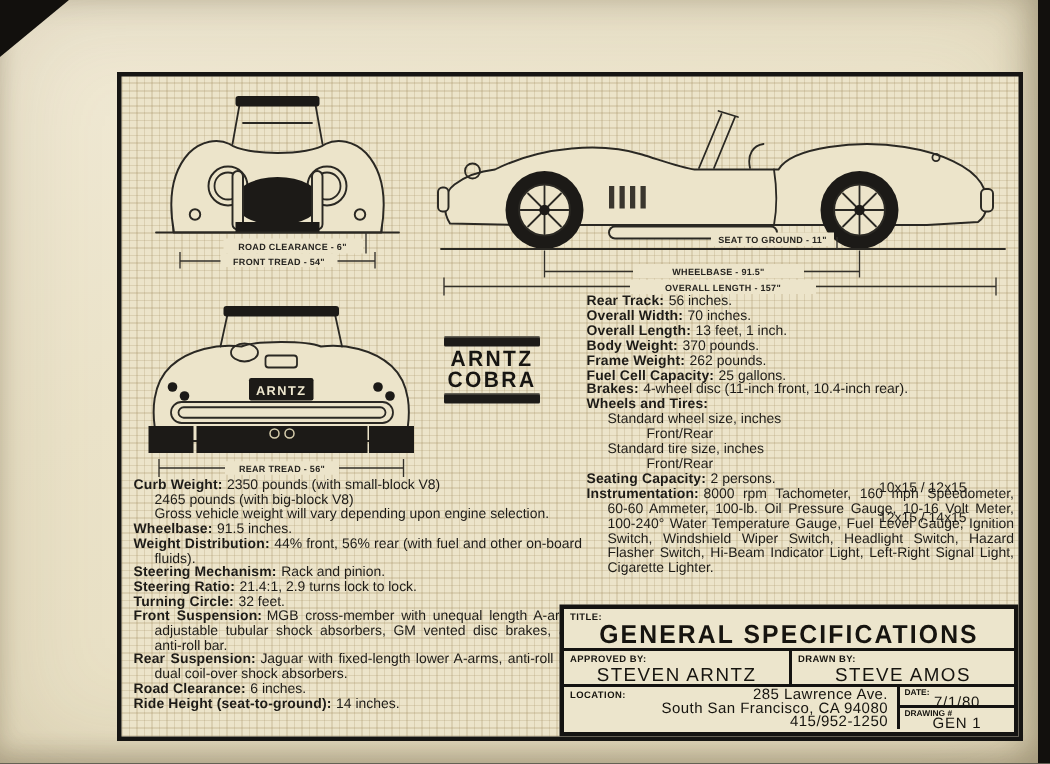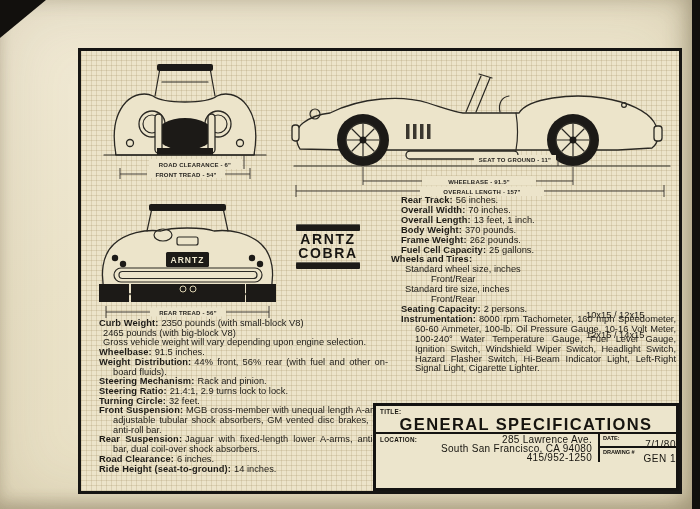--- a/index.html
+++ b/index.html
@@ -31,21 +31,21 @@
   
   .logo{position:absolute;left:215px;top:173px;width:64px;}
   .logo .bar{height:7px;background:#1d1b18;border-radius:1px;box-shadow:inset 0 1px 0 rgba(236,228,202,.35);}
   .logo .line{font-weight:bold;font-size:14px;line-height:13.5px;letter-spacing:1.6px;color:#171512;text-align:center;transform:scaleY(1.05);}
   .logo .mid{padding:2px 0;}
   
   .speccol{position:absolute;color:#1d1b17;font-size:9.3px;line-height:9.9px;}
   .col-right{left:310px;top:145px;width:285px;}
   .col-left{left:8px;top:268px;width:299px;line-height:9.7px;}
   .spec{text-align:justify;}
-  .hang{padding-left:24px;text-indent:-14px;}
+  .hang{padding-left:14px;text-indent:-14px;}
   .cont{padding-left:14px;}
   .lbl{font-weight:bold;padding-right:3px;letter-spacing:.1px;}
   .wt-row{position:relative;padding-left:14px;}
   .wt-sub{padding-left:40px;}
   .wt-val{position:absolute;left:195px;top:0;margin-top:36px;}
   
   .tblock{position:absolute;right:0;bottom:0;width:306px;height:88px;border:3px solid #141311;background:#ece5cc;color:#16140f;}
   .tb-lbl{position:absolute;top:2px;left:4px;font-size:6.3px;font-weight:bold;letter-spacing:.3px;}
   .tb-row1{position:relative;height:28px;border-bottom:2px solid #141311;}
   .tb-title{text-align:center;font-size:16.5px;font-weight:bold;letter-spacing:1.4px;padding-top:8px;line-height:18px;transform:scaleY(1.05);}
@@ -53,21 +53,21 @@
   .tb-cell{position:relative;width:50%;}
   .tb-cell + .tb-cell{border-left:2px solid #141311;}
   .tb-val{text-align:center;font-size:12.5px;letter-spacing:1px;padding-top:9px;line-height:14px;}
   .tb-row3{position:relative;display:flex;height:28px;}
   .tb-loc{position:relative;flex:1;}
   .tb-addr{font-size:10px;line-height:9.2px;text-align:right;padding:1px 6px 0 0;letter-spacing:.3px;}
   .tb-right{width:78px;border-left:2px solid #141311;display:flex;flex-direction:column;}
   .tb-date,.tb-dwg{position:relative;height:50%;}
   .tb-date{border-bottom:2px solid #141311;}
   .tb-sm{position:absolute;top:1px;left:3px;font-size:5.6px;font-weight:bold;}
-  .tb-smv{text-align:right;font-size:10px;letter-spacing:.5px;padding-top:4.5px;}
+  .tb-smv{text-align:center;font-size:10px;letter-spacing:.5px;padding-top:4.5px;}
 </style>
 </head>
 <body>
 
 <div class="stage">
   <div class="paper">
     <div class="bbox">
 
       <svg class="front-svg" style="left:19px;top:4px;" width="170" height="127" viewBox="0 0 170 127">
         <g>
@@ -187,20 +187,21 @@
         <div class="bar"></div>
       </div>
 
       <div class="speccol col-right">
         <div class="spec hang"><span class="lbl">Rear Track:</span><span>56 inches.</span></div>
         <div class="spec hang"><span class="lbl">Overall Width:</span><span>70 inches.</span></div>
         <div class="spec hang"><span class="lbl">Overall Length:</span><span>13 feet, 1 inch.</span></div>
         <div class="spec hang"><span class="lbl">Body Weight:</span><span>370 pounds.</span></div>
         <div class="spec hang"><span class="lbl">Frame Weight:</span><span>262 pounds.</span></div>
         <div class="spec hang"><span class="lbl">Fuel Cell Capacity:</span><span>25 gallons.</span></div>
+        <div class="spec hang"><span class="lbl">Brakes:</span><span>4-wheel disc (11-inch front, 10.4-inch rear).</span></div>
         <div class="spec"><span class="lbl">Wheels and Tires:</span></div>
         <div class="wt-row"><span>Standard wheel size, inches</span></div>
         <div class="wt-row wt-sub"><span>Front/Rear</span><span class="wt-val">10x15 / 12x15</span></div>
         <div class="wt-row"><span>Standard tire size, inches</span></div>
         <div class="wt-row wt-sub"><span>Front/Rear</span><span class="wt-val">12x15 / 14x15</span></div>
         <div class="spec hang"><span class="lbl">Seating Capacity:</span><span>2 persons.</span></div>
         <div class="spec hang"><span class="lbl">Instrumentation:</span><span>8000 rpm Tachometer, 160 mph Speedometer, 60-60 Ammeter, 100-lb. Oil Pressure Gauge, 10-16 Volt Meter, 100-240° Water Temperature Gauge, Fuel Level Gauge, Ignition Switch, Windshield Wiper Switch, Headlight Switch, Hazard Flasher Switch, Hi-Beam Indicator Light, Left-Right Signal Light, Cigarette Lighter.</span></div>
       </div>
 
       <div class="speccol col-left">
@@ -216,20 +217,30 @@
         <div class="spec hang"><span class="lbl">Rear Suspension:</span><span>Jaguar with fixed-length lower A-arms, anti-roll bar, dual coil-over shock absorbers.</span></div>
         <div class="spec hang"><span class="lbl">Road Clearance:</span><span>6 inches.</span></div>
         <div class="spec hang"><span class="lbl">Ride Height (seat-to-ground):</span><span>14 inches.</span></div>
       </div>
 
       <div class="tblock">
         <div class="tb-row1">
           <span class="tb-lbl">TITLE:</span>
           <div class="tb-title">GENERAL SPECIFICATIONS</div>
         </div>
+        <div class="tb-row2">
+          <div class="tb-cell">
+            <span class="tb-lbl">APPROVED BY:</span>
+            <div class="tb-val">STEVEN ARNTZ</div>
+          </div>
+          <div class="tb-cell">
+            <span class="tb-lbl">DRAWN BY:</span>
+            <div class="tb-val">STEVE AMOS</div>
+          </div>
+        </div>
         <div class="tb-row3">
           <div class="tb-loc">
             <span class="tb-lbl">LOCATION:</span>
             <div class="tb-addr">
               <div>285 Lawrence Ave.</div>
               <div>South San Francisco, CA 94080</div>
               <div>415/952-1250</div>
             </div>
           </div>
           <div class="tb-right">

